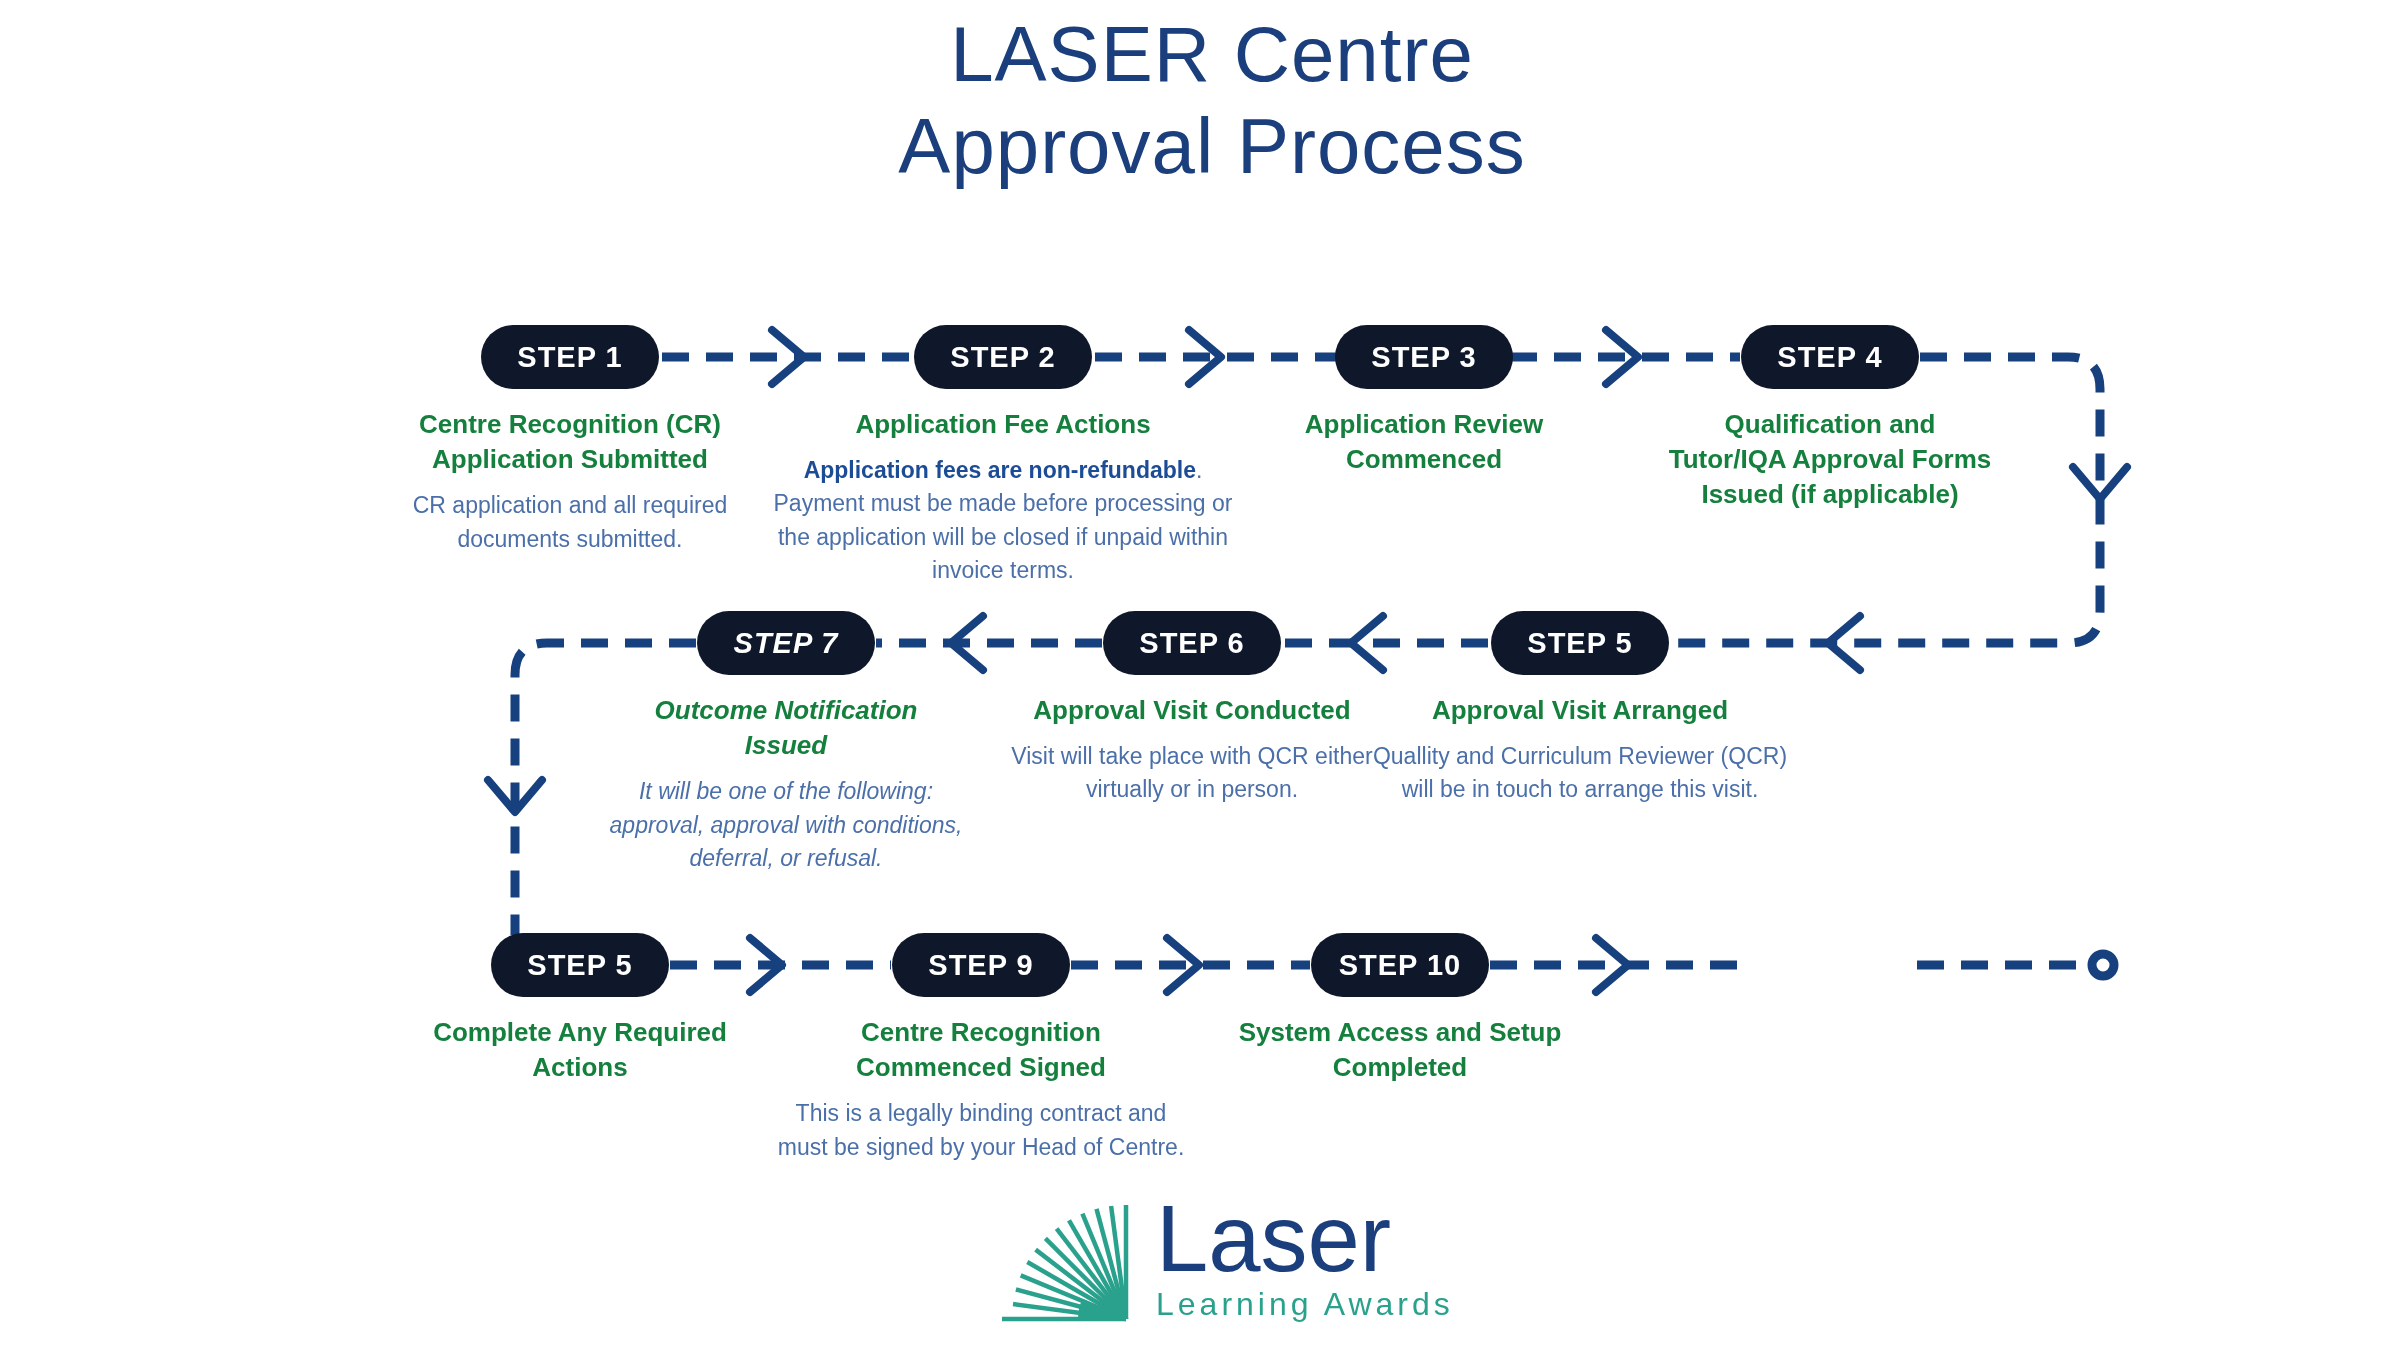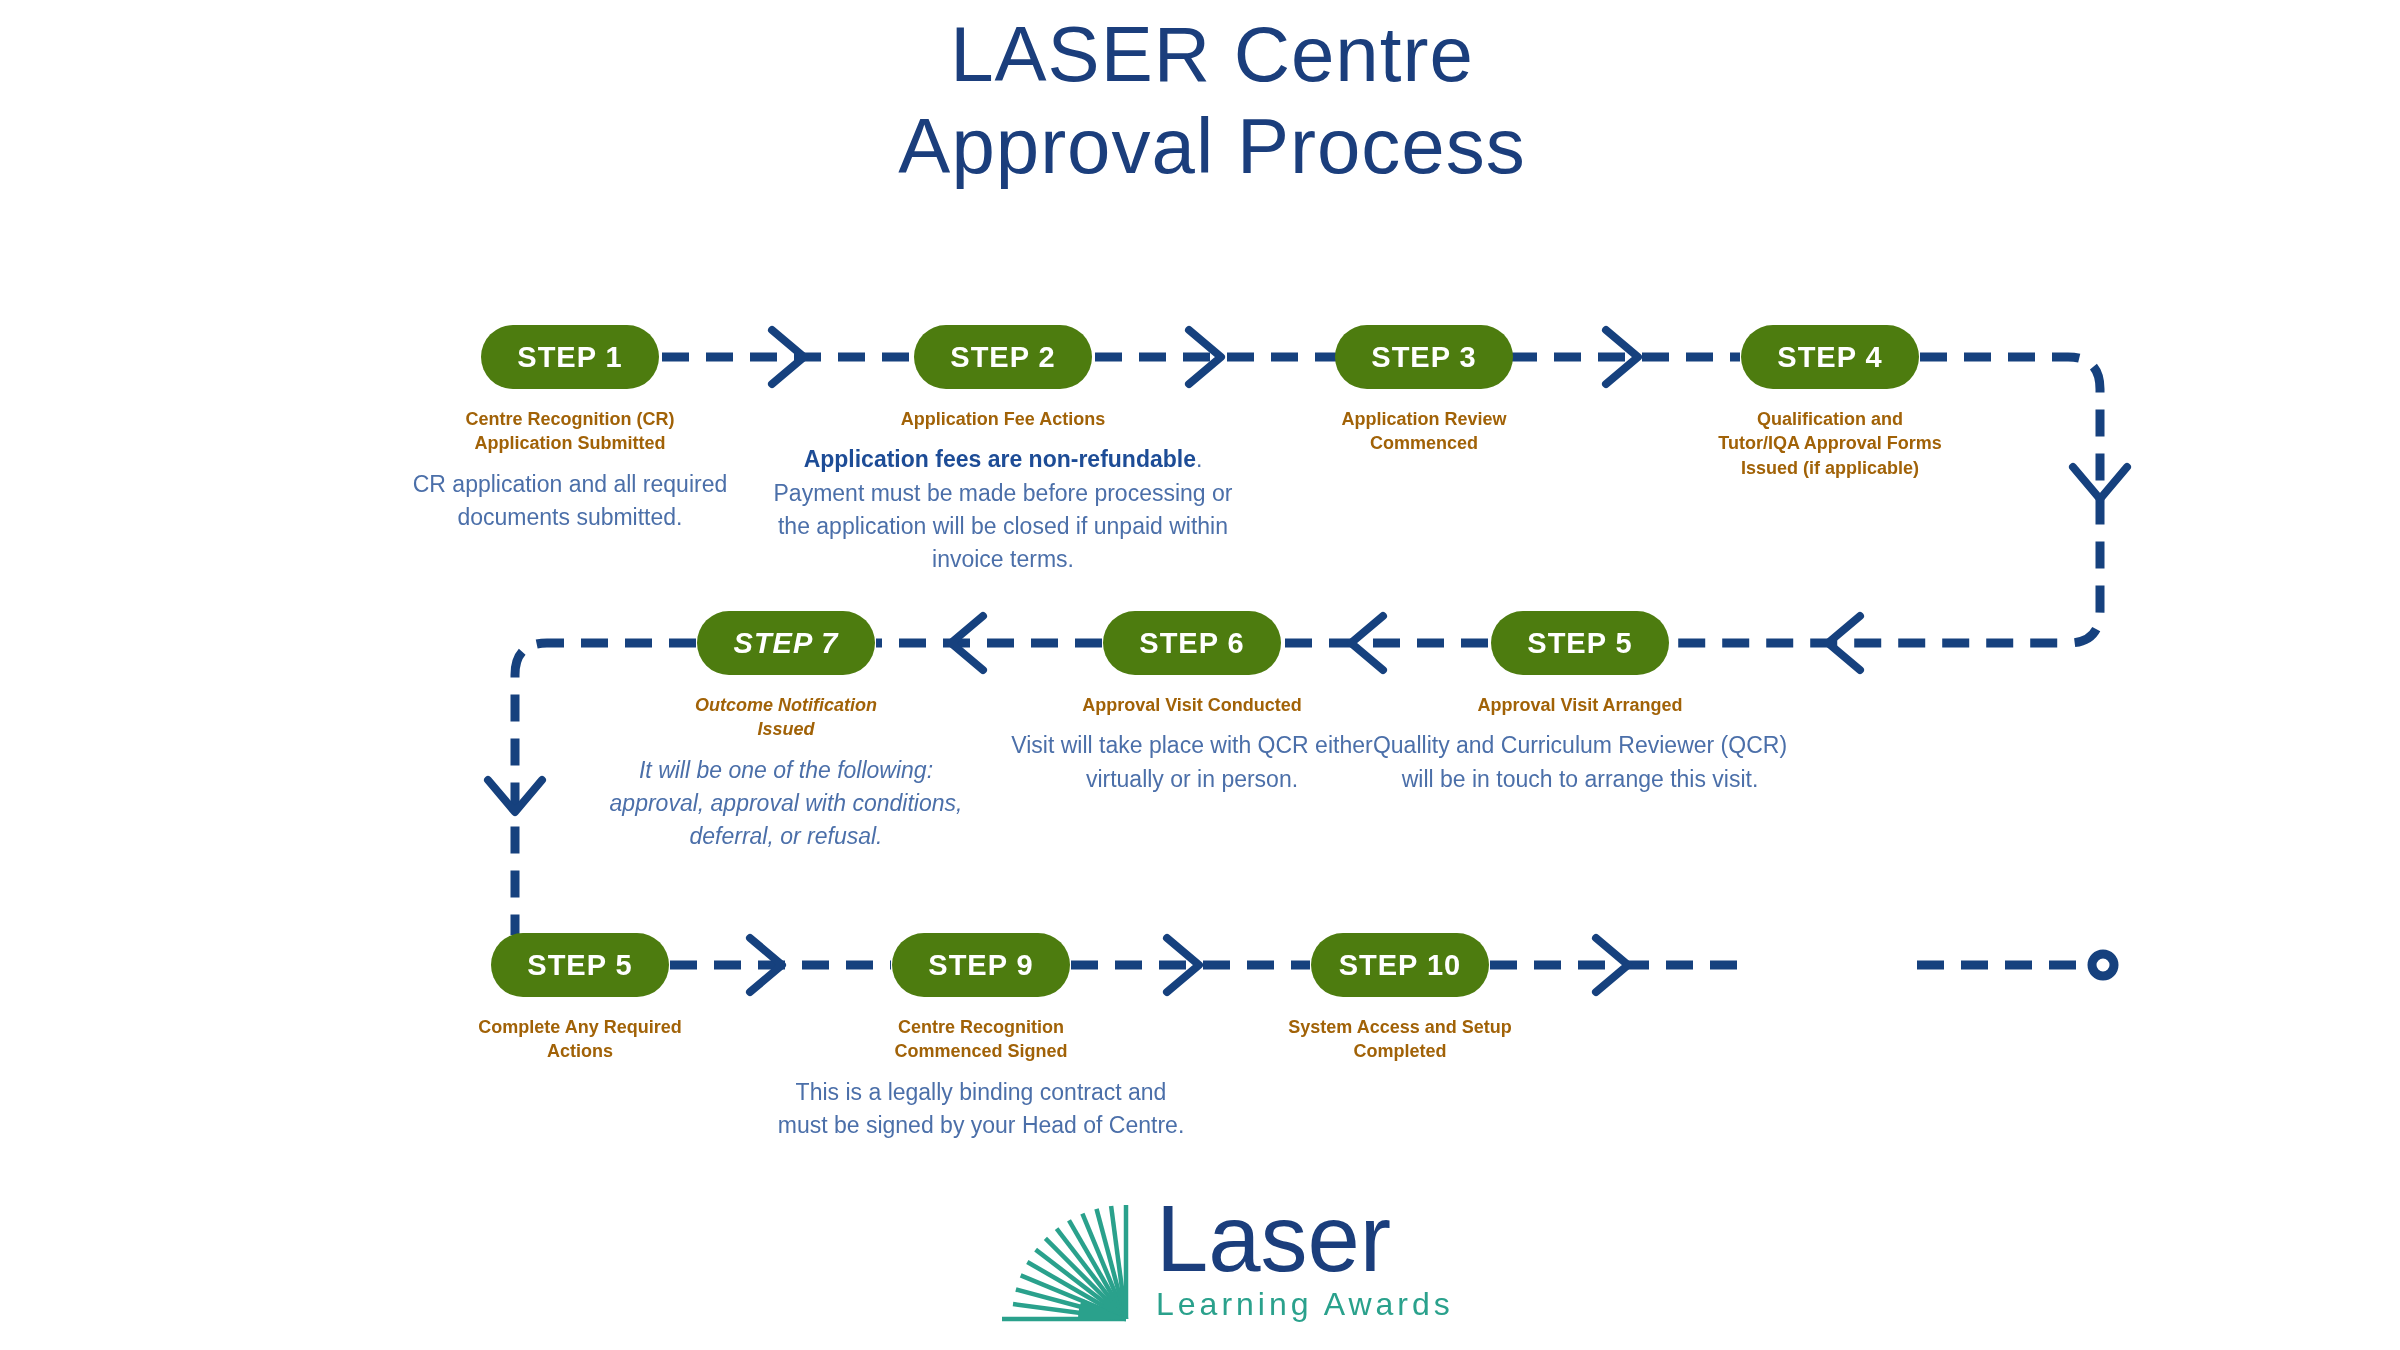--- a/index.html
+++ b/index.html
@@ -8,24 +8,24 @@
 
   
   .page-title{position:absolute;top:8px;left:0;width:100%;text-align:center;
     font-size:78px;line-height:1.18;font-weight:500;color:#1b3e7c;margin:0;letter-spacing:1px;}
 
   
   svg.connectors{position:absolute;left:0;top:0;z-index:1;}
 
   
   .step{position:absolute;width:600px;margin-left:-300px;text-align:center;z-index:2;}
-  .pill{width:178px;height:64px;margin:0 auto;background:#4d7c0f;border-radius:33px;
+  .pill{width:178px;height:64px;margin:0 auto;background:#0f172a;border-radius:33px;
     display:flex;align-items:center;justify-content:center;}
   .pill span{color:#ffffff;font-size:29px;font-weight:700;letter-spacing:1px;}
-  .step-heading{margin:18px 0 0 0;font-size:18px;font-weight:700;color:#a16207;
+  .step-heading{margin:18px 0 0 0;font-size:26px;font-weight:700;color:#15803d;
     line-height:1.35;white-space:pre-line;}
   .step-desc{margin:12px 0 0 0;font-size:23px;font-weight:400;color:#4b6fa9;
     line-height:1.45;white-space:pre-line;}
   .step-desc strong{color:#1d4c96;font-weight:700;}
 
   
   .logo{position:absolute;left:1002px;top:1196px;display:flex;align-items:flex-end;z-index:2;}
   .logo-text{margin-left:24px;display:flex;flex-direction:column;}
   .logo-word{font-size:94px;line-height:0.92;font-weight:500;color:#1b3e7c;letter-spacing:0px;}
   .logo-sub{font-size:32px;color:#2aa18c;letter-spacing:4px;margin-top:4px;white-space:nowrap;}

